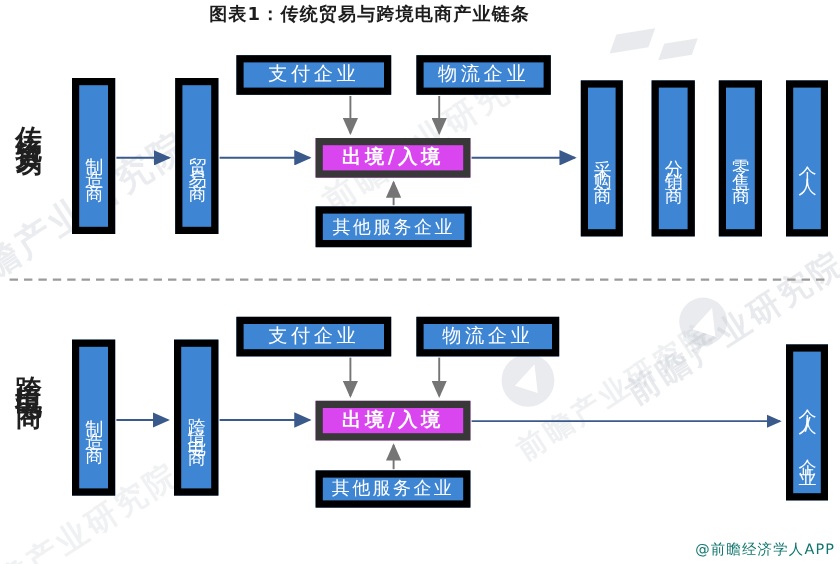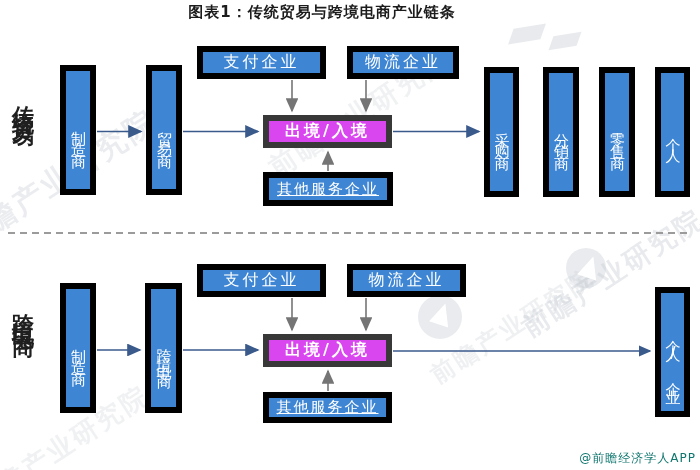--- a/index.html
+++ b/index.html
@@ -3,21 +3,21 @@
 <meta charset="utf-8">
 <style>
   html,body { margin:0; padding:0; background:#ffffff; }
   body {
     width:700px; height:470px; position:relative; overflow:hidden;
     font-family:"DejaVu Sans","Liberation Sans",sans-serif;
   }
   .stage { position:absolute; left:0; top:0; width:700px; height:470px; }
 
   .title {
-    position:absolute; left:14px; top:3px; width:616px; text-align:center;
+    position:absolute; left:0; top:3px; width:616px; text-align:center;
     font-size:15px; font-weight:bold; color:#1c1c1c; letter-spacing:1px;
   }
 
   .section-label {
     position:absolute; writing-mode:vertical-lr; text-orientation:upright;
     font-family:"DejaVu Serif","Liberation Serif",serif; font-weight:bold;
     font-size:22px; color:#1f1f1f; letter-spacing:7px; line-height:1;
   }
   .label-top { left:13px; top:87px; }
   .label-bottom { left:13px; top:295px; }
@@ -25,21 +25,21 @@
   .box {
     position:absolute; box-sizing:border-box;
     background:#3e86d4; border:6px solid #000000; color:#ffffff;
     display:flex; align-items:center; justify-content:center;
     text-align:center;
   }
   .box.dark { background:#d946ef; border-color:#383838; font-weight:bold; }
   .vtext { writing-mode:vertical-lr; text-orientation:upright; font-size:15px; letter-spacing:11px; line-height:1; padding-top:10px; }
   .vtext4 { letter-spacing:8px; }
   .htext { font-size:16px; letter-spacing:3px; }
-  .htext-sm { font-size:15px; letter-spacing:2px;text-decoration:underline; }
+  .htext-sm { font-size:15px; letter-spacing:2px; }
 
   
   .t-manufacturer { left:60px;  top:65px;  width:36px;  height:130px; }
   .t-trader       { left:146px; top:65px;  width:36px;  height:130px; }
   .t-payment      { left:197px; top:46px;  width:129px; height:33px; }
   .t-logistics    { left:347px; top:46px;  width:112px; height:33px; }
   .t-border       { left:263px; top:115px; width:129px; height:33px; }
   .t-other        { left:263px; top:172px; width:130px; height:34px; }
   .t-purchaser    { left:484px; top:67px;  width:35px;  height:130px; }
   .t-distributor  { left:543px; top:67px;  width:36px;  height:130px; }

